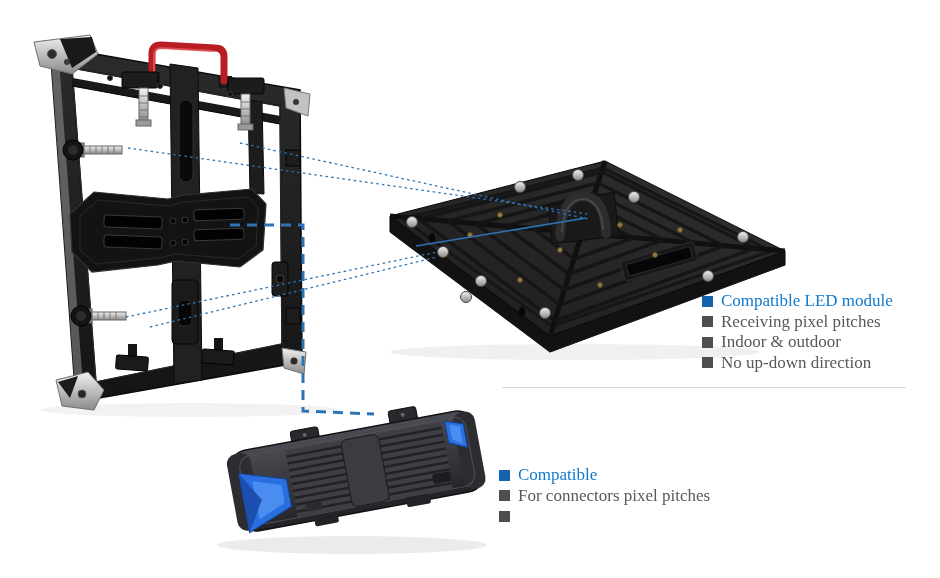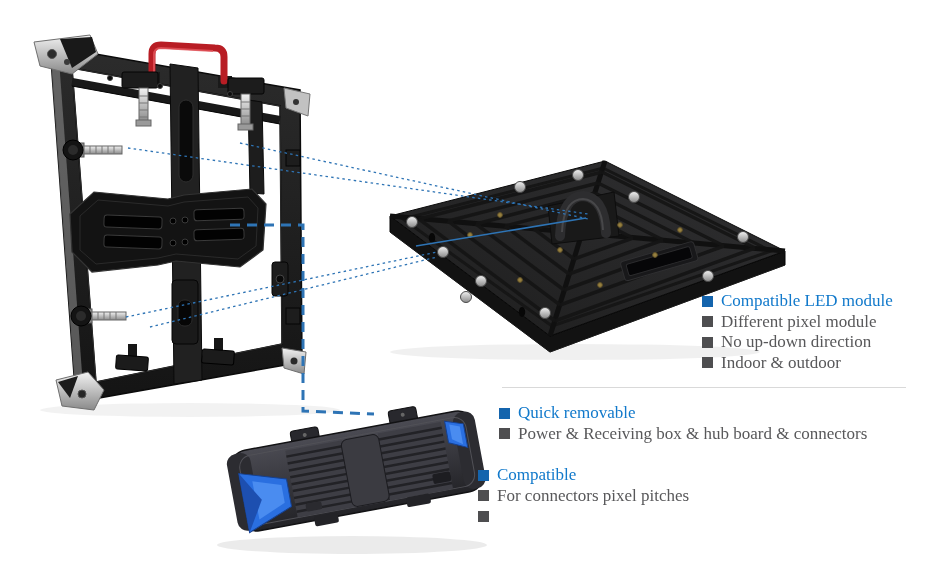--- a/index.html
+++ b/index.html
@@ -246,44 +246,34 @@
 
 <div class="divider"></div>
 
 <div class="callout" style="left:702px;top:291px">
   <div class="row">
     <span class="bullet bullet-blue"></span>
     <span class="heading-text">Compatible LED module</span>
   </div>
   <div class="row">
     <span class="bullet bullet-gray"></span>
-    <span>Different pixel module</span>
+    <span>Receiving pixel pitches</span>
+  </div>
+  <div class="row">
+    <span class="bullet bullet-gray"></span>
+    <span>Indoor &amp; outdoor</span>
   </div>
   <div class="row">
     <span class="bullet bullet-gray"></span>
     <span>No up-down direction</span>
   </div>
-  <div class="row">
-    <span class="bullet bullet-gray"></span>
-    <span>Indoor &amp; outdoor</span>
-  </div>
 </div>
 
-<div class="callout" style="left:499px;top:403px">
-  <div class="row">
-    <span class="bullet bullet-blue"></span>
-    <span class="heading-text">Quick removable</span>
-  </div>
-  <div class="row">
-    <span class="bullet bullet-gray"></span>
-    <span>Power &amp; Receiving box &amp; hub board &amp; connectors</span>
-  </div>
-</div>
-
-<div class="callout" style="left:478px;top:465px">
+
+<div class="callout" style="left:499px;top:465px">
   <div class="row">
     <span class="bullet bullet-blue"></span>
     <span class="heading-text">Compatible</span>
   </div>
   <div class="row">
     <span class="bullet bullet-gray"></span>
     <span>For connectors pixel pitches</span>
   </div>
   <div class="row">
     <span class="bullet bullet-gray"></span>

